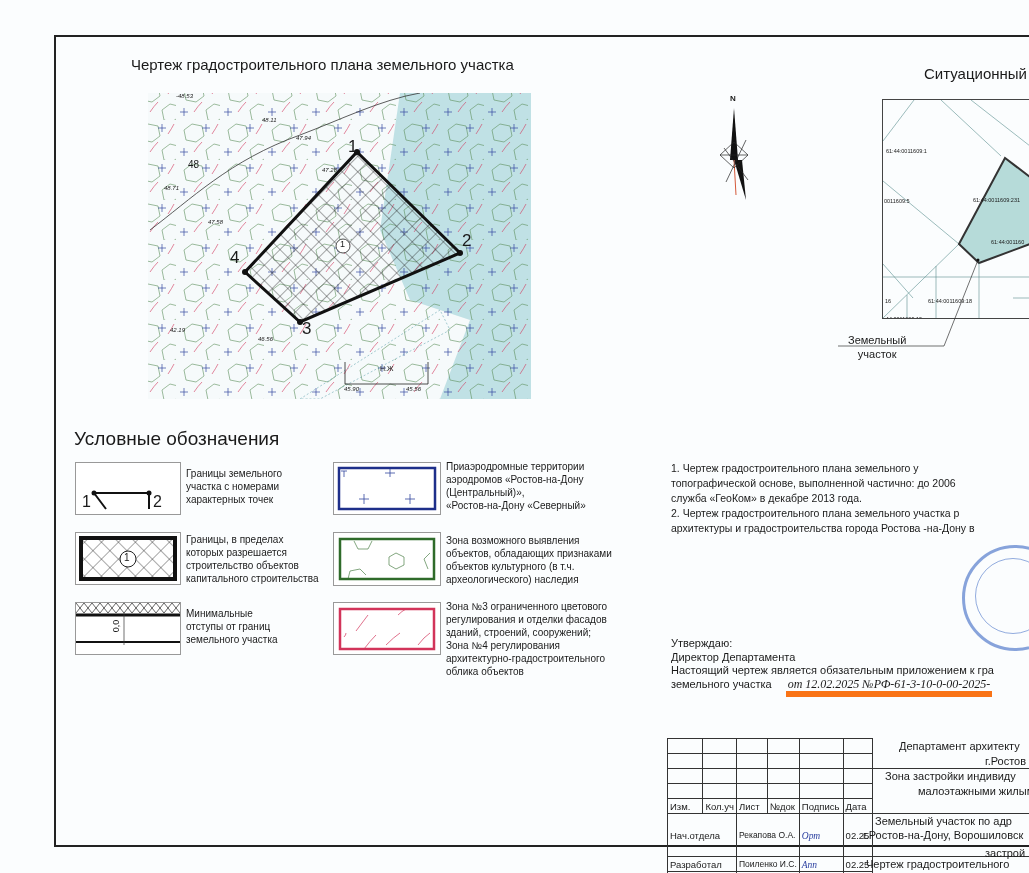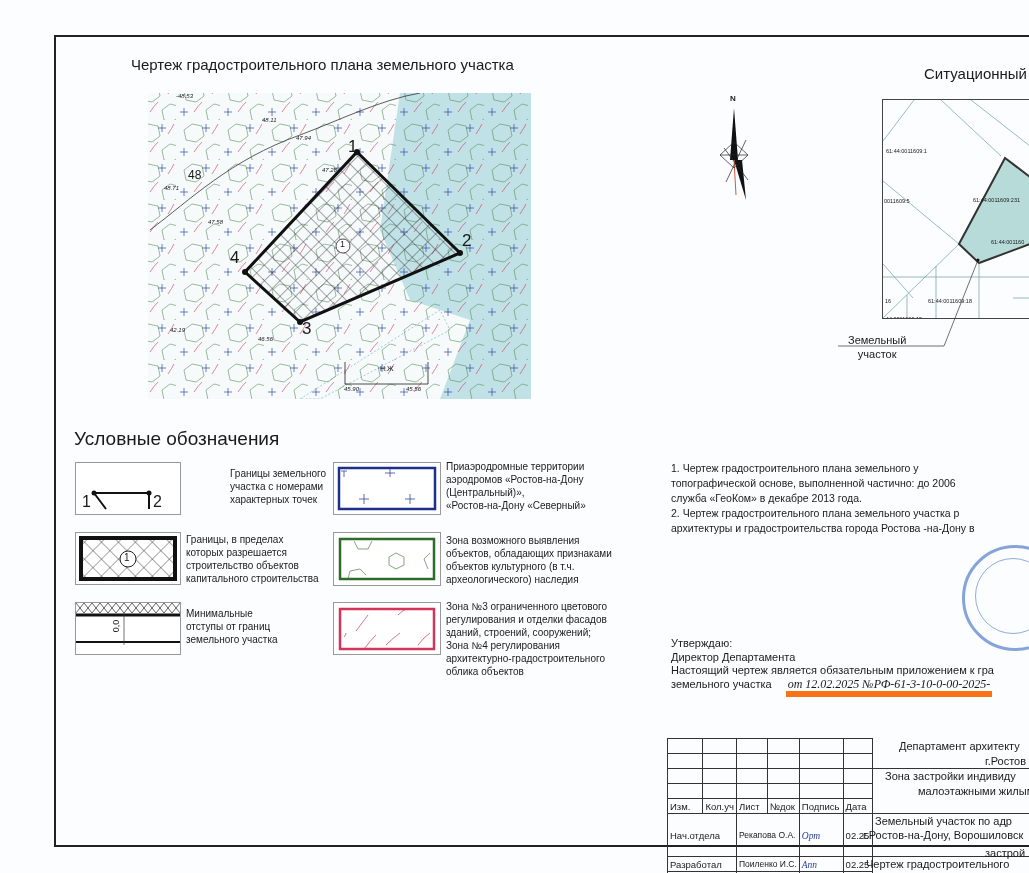--- a/index.html
+++ b/index.html
@@ -64,21 +64,21 @@
   <span class="abs" style="left:28px;top:0px;font-size:6px;font-style:italic;">-48.53</span>
   <span class="abs" style="left:114px;top:24px;font-size:6px;font-style:italic;">48.11</span>
   <span class="abs" style="left:148px;top:42px;font-size:6px;font-style:italic;">47.94</span>
   <span class="abs" style="left:174px;top:74px;font-size:6px;font-style:italic;">47.28</span>
   <span class="abs" style="left:16px;top:92px;font-size:6px;font-style:italic;">48.71</span>
   <span class="abs" style="left:60px;top:126px;font-size:6px;font-style:italic;">47.58</span>
   <span class="abs" style="left:110px;top:243px;font-size:6px;font-style:italic;">46.56</span>
   <span class="abs" style="left:22px;top:234px;font-size:6px;font-style:italic;">42.19</span>
   <span class="abs" style="left:196px;top:293px;font-size:6px;font-style:italic;">45.90</span>
   <span class="abs" style="left:258px;top:293px;font-size:6px;font-style:italic;">45.56</span>
-  <span class="abs" style="left:40px;top:66px;font-size:12px;margin-top:9px;">48</span>
+  <span class="abs" style="left:40px;top:66px;font-size:10px;">48</span>
 </div>
 
 <div class="abs" style="left:714px;top:100px;width:50px;height:100px;">
   <svg width="50" height="100" viewBox="0 0 50 100">
     <polygon points="20,8 24,60 16,60" fill="#111"></polygon>
     <polygon points="20,60 28,60 32,100" fill="#111"></polygon>
     <path d="M20 60 L22 95" stroke="#d55a3a" stroke-width="1"></path>
     <path d="M6 55 H34 M10 48 L34 80 M32 40 L12 82 M6 55 L20 42 L34 55 L20 68 Z" stroke="#222" stroke-width="0.7" fill="none"></path>
   </svg>
   <span class="abs" style="left:16px;top:-6px;font-size:8px;font-weight:bold;">N</span>
@@ -111,21 +111,21 @@
 
 <div class="lg-box" style="left:75px;top:462px;width:104px;height:51px;">
   <svg width="104" height="51">
       <path d="M18 30 L30 46 M18 30 H73 V46" stroke="#111" stroke-width="2" fill="none"></path>
       <circle cx="18" cy="30" r="2.5" fill="#111"></circle>
       <circle cx="73" cy="30" r="2.5" fill="#111"></circle>
     </svg>
   <span class="abs" style="left:6px;top:30px;font-size:16px;">1</span>
   <span class="abs" style="left:77px;top:30px;font-size:16px;">2</span>
 </div>
-<div class="lg-text" style="left:186px;top:467px;margin-left:44px;">
+<div class="lg-text" style="left:186px;top:467px;">
   <div>Границы земельного</div>
     <div>участка с номерами</div>
     <div>характерных точек</div>
 </div>
 
 <div class="lg-box" style="left:75px;top:532px;width:104px;height:51px;">
   <svg width="104" height="51">
       <defs>
         <pattern id="lgx" width="12" height="12" patternUnits="userSpaceOnUse" patternTransform="rotate(45)">
           <path d="M0 0H12M0 0V12" stroke="#222" stroke-width="0.8"></path>

